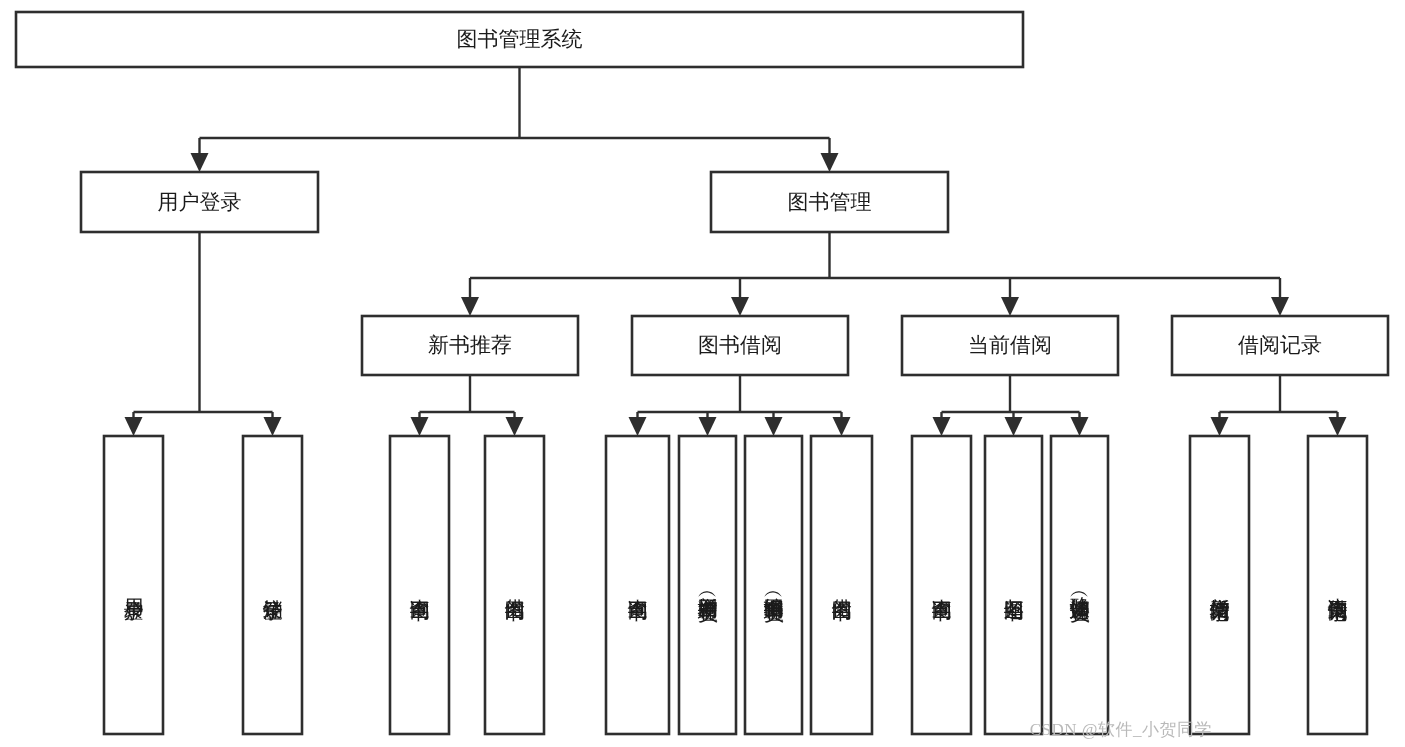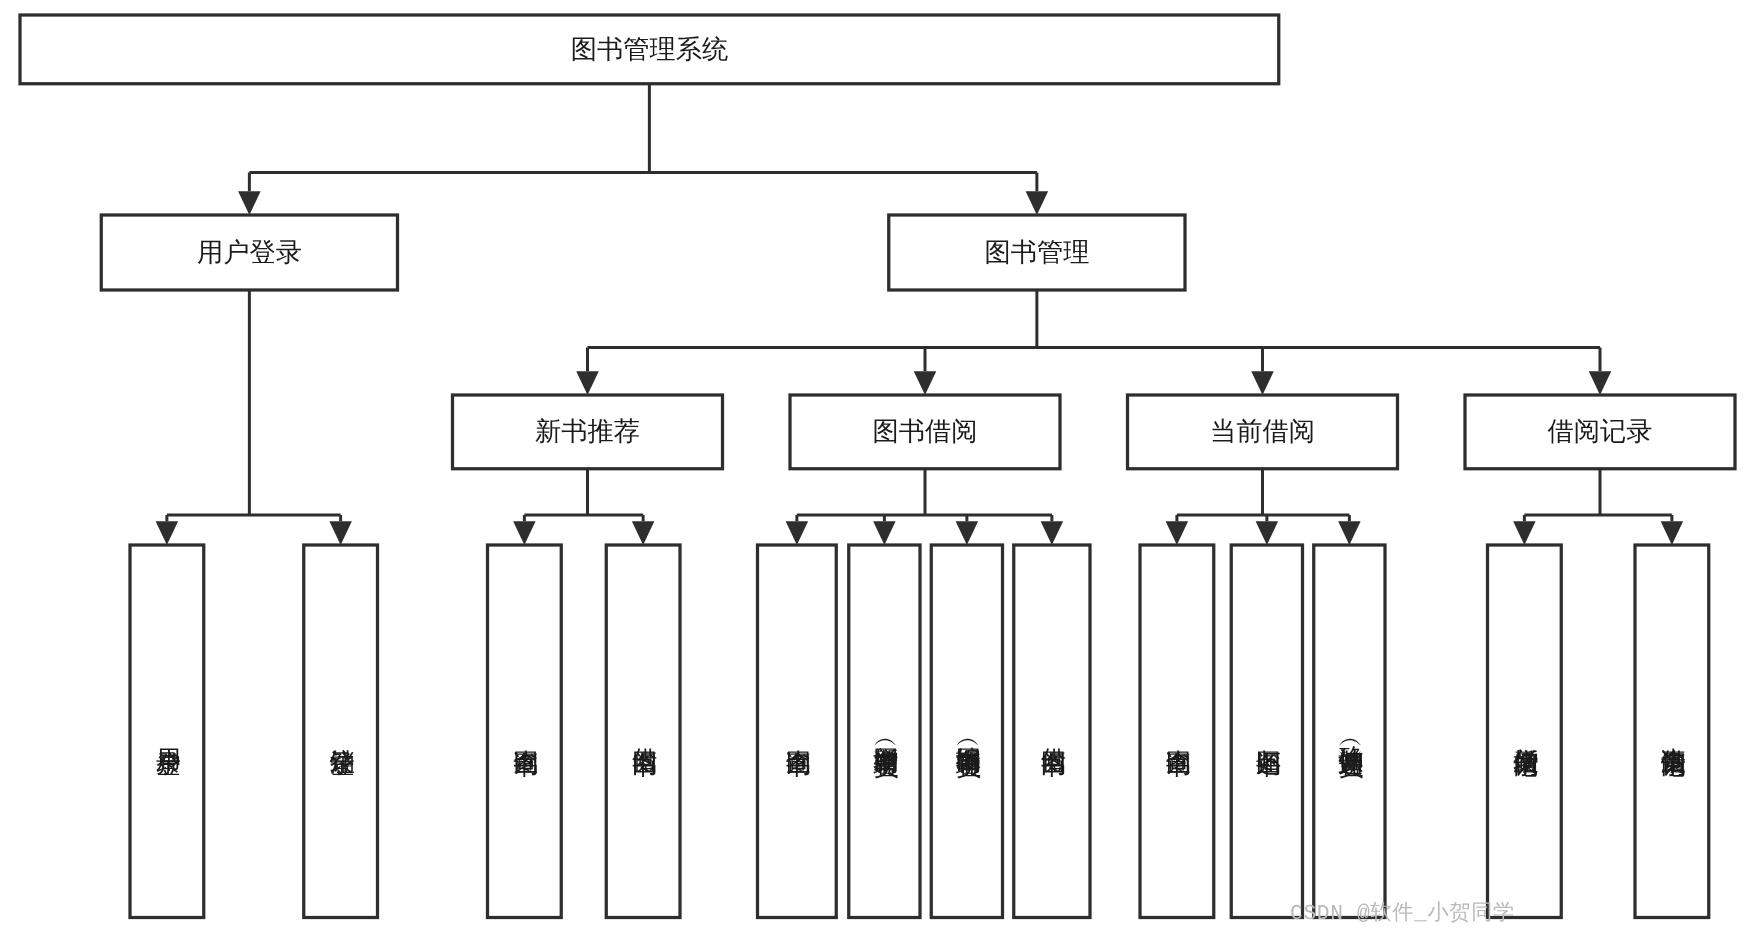--- a/index.html
+++ b/index.html
@@ -61,21 +61,21 @@
     letter-spacing: 1px;
     text-align: center;
     white-space: nowrap;
     pointer-events: none;
     user-select: none;
   }
   .watermark {
     position: absolute;
     right: 10px;
     bottom: 6px;
-    font-family: Liberation Mono, monospace;
+    font-family: Liberation Serif, serif;
     font-size: 17px;
     color: #b9b9b9;
     letter-spacing: 0.5px;
     white-space: nowrap;
     user-select: none;
   }
 </style>
 </head>
 <body>
 

